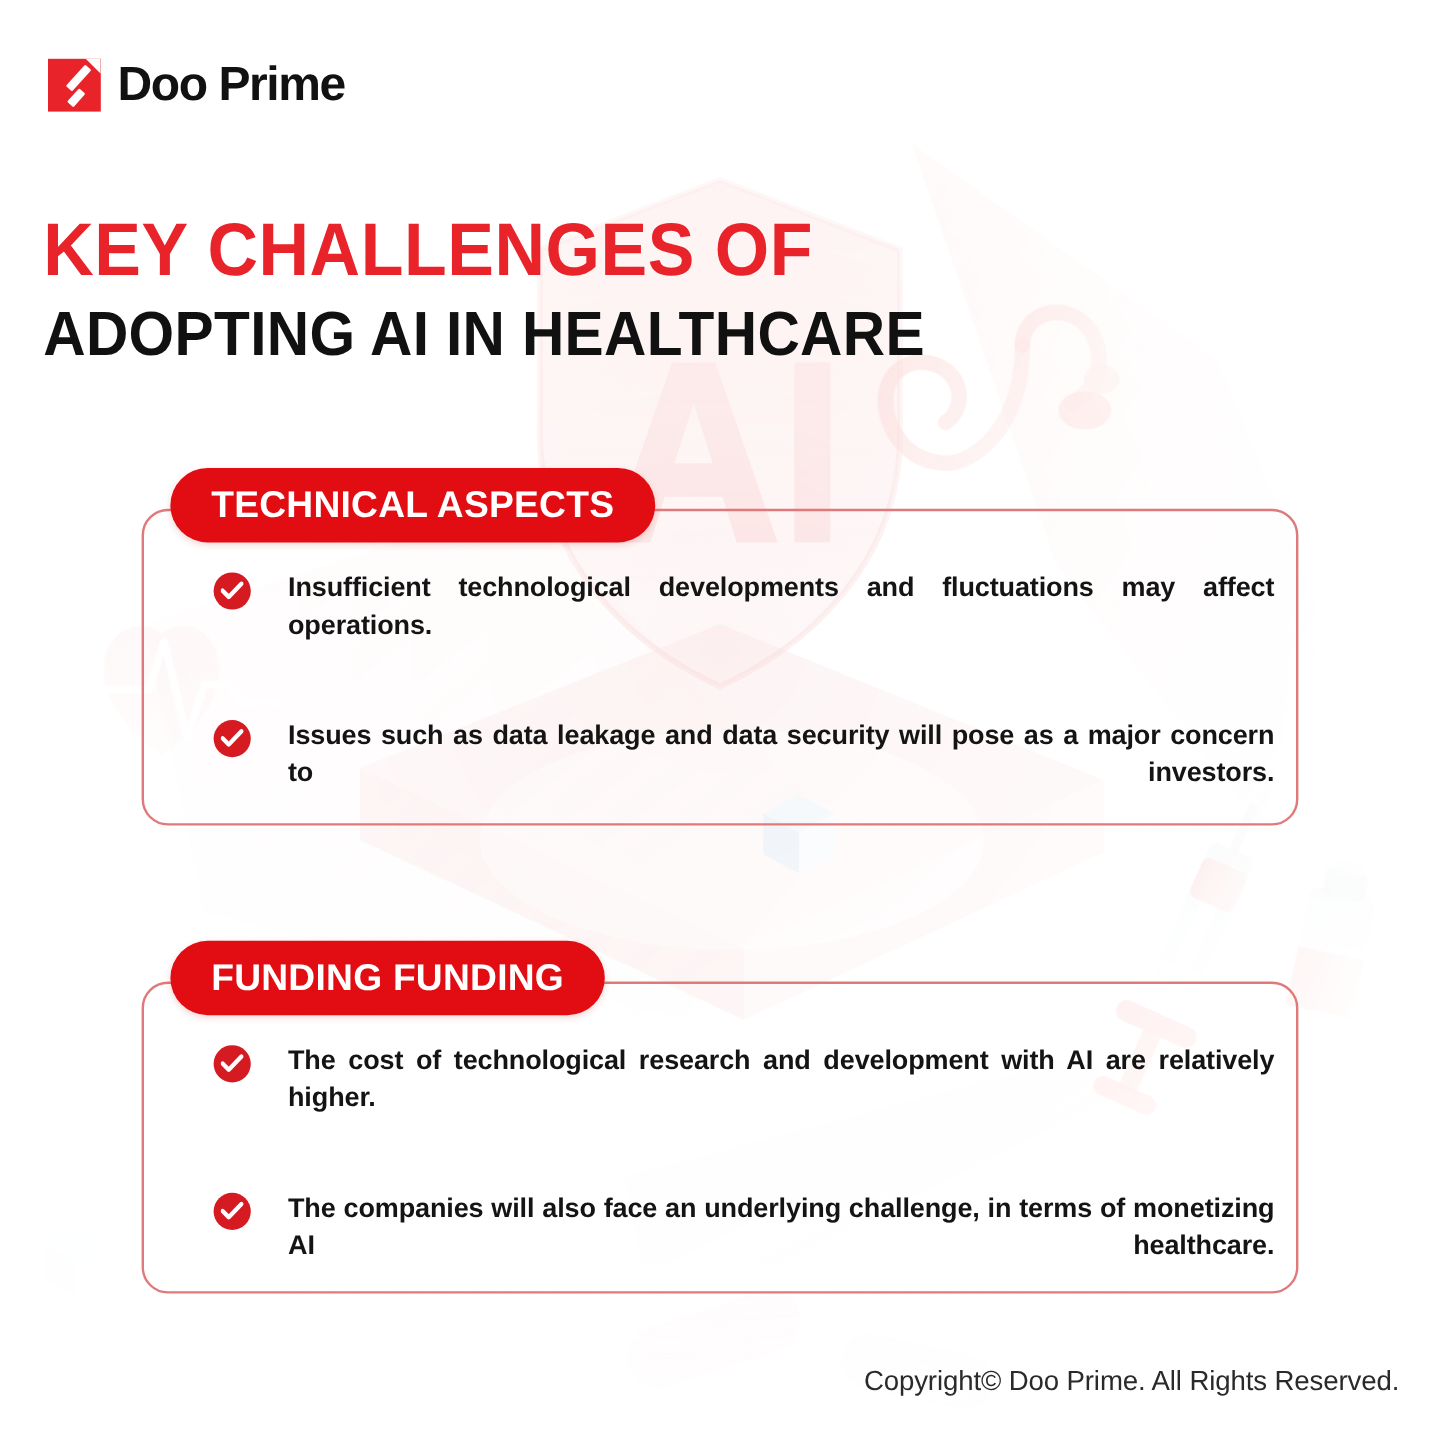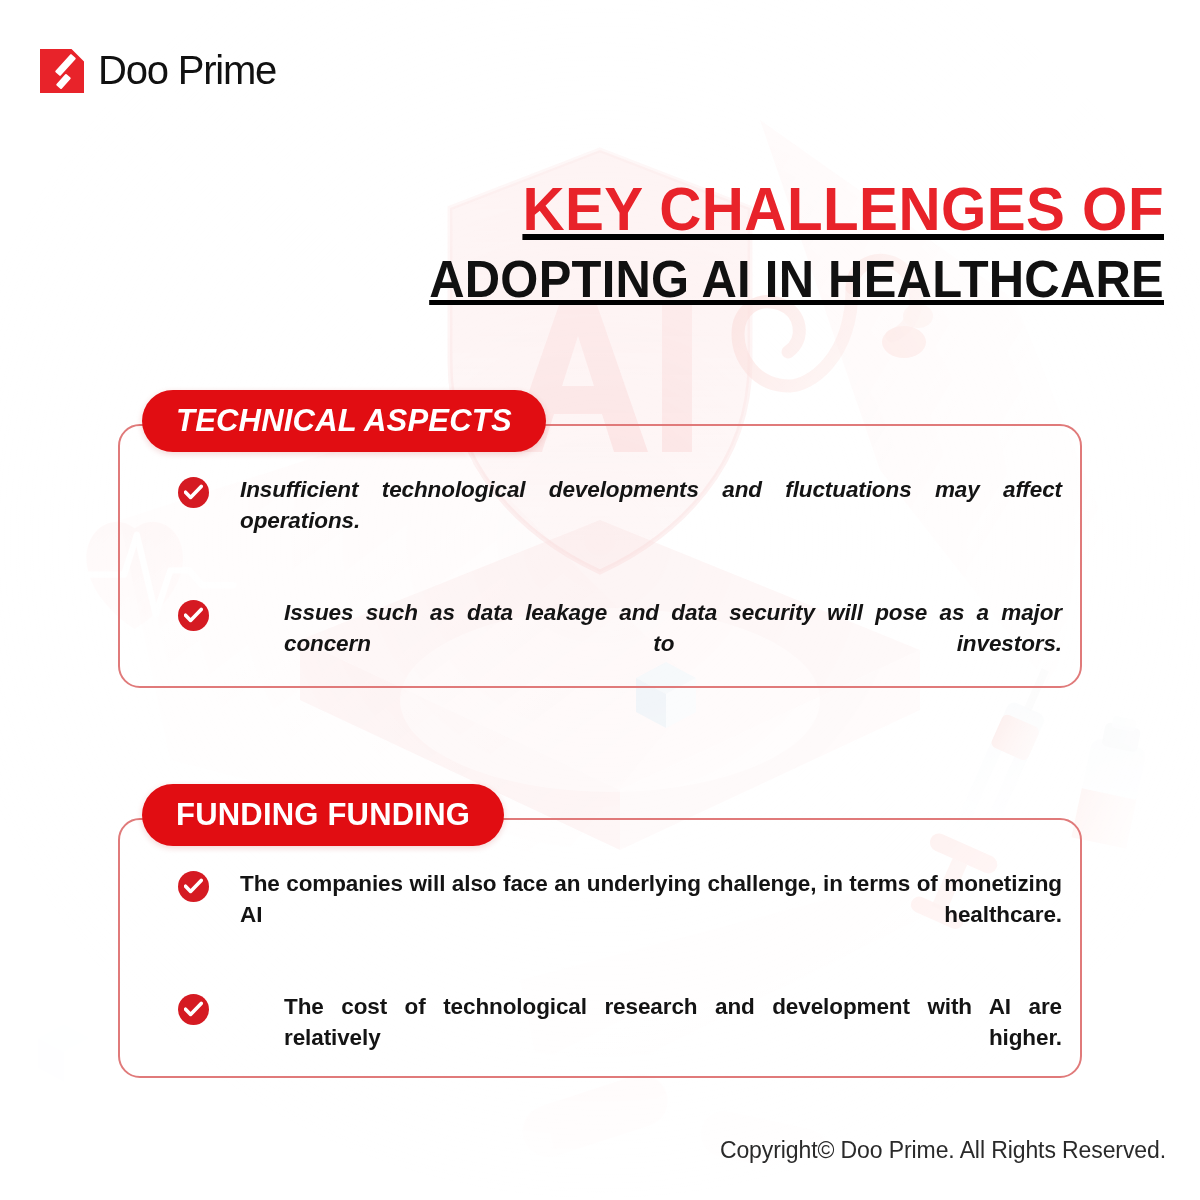--- a/index.html
+++ b/index.html
@@ -55,34 +55,33 @@
   }
   .logo-mark .notch {
     position:absolute;
     width:13px; height:13px;
     background:#ffffff;
     right:0; top:0;
     clip-path:polygon(100% 0, 100% 100%, 0 0);
   }
   .logo-text {
     font-size:40px;
-    font-weight:normal;
+    font-weight:bold;
     color:#111111;
     letter-spacing:-1.2px;
     white-space:nowrap;
     position:relative;
     text-align:right;
   }
 
   
   .headline {
     position:absolute;
     left:0; right:0; top:176px;
-    text-align:right;
-    text-decoration:underline;
+    text-align:left;
   }
   .headline .line1 {
     font-size:62px;
     font-weight:bold;
     color:#e8232a;
     letter-spacing:0.5px;
     line-height:66px;
     transform:scaleX(0.94);
     white-space:nowrap;
   }
@@ -99,21 +98,21 @@
 
   
   .card {
     position:absolute;
     left:118px;
     width:964px;
     border:2.5px solid #e07a7a;
     border-radius:22px;
     background:transparent;
   }
-  #card-technical { top:424px; height:264px;font-style:italic; }
+  #card-technical { top:424px; height:264px; }
   #card-funding   { top:818px; height:260px; }
 
   .badge {
     position:absolute;
     left:22px;
     top:-36px;
     height:62px;
     display:flex;
     align-items:center;
     padding:0 34px;
@@ -134,21 +133,21 @@
     left:58px;
     right:18px;
     top:48px;
   }
   .bullet {
     display:flex;
     align-items:flex-start;
     margin-bottom:30px;
     justify-content:center;
   }
-  .bullet:last-child { margin-bottom:0;gap:44px; }
+  .bullet:last-child { margin-bottom:0; }
 
   .check-icon {
     flex:none;
     width:31px; height:31px;
     border-radius:50%;
     background:#d51a22;
     position:relative;
     margin-top:3px;
   }
   .check-icon svg {
@@ -336,28 +335,28 @@
     <div class="badge">
       <span class="badge-label">FUNDING FUNDING</span>
     </div>
     <div class="bullets">
       <div class="bullet">
         <span class="check-icon">
           <svg viewBox="0 0 19 16" xmlns="http://www.w3.org/2000/svg">
             <path d="M1.5 8.2 L6.6 13.4 L17.2 2.4" fill="none" stroke="#ffffff" stroke-width="3.6" stroke-linecap="round" stroke-linejoin="round"></path>
           </svg>
         </span>
-        <span class="bullet-text">The companies will also face an underlying challenge, in terms of monetizing AI healthcare.</span>
+        <span class="bullet-text">The cost of technological research and development with AI are relatively higher.</span>
       </div>
       <div class="bullet">
         <span class="check-icon">
           <svg viewBox="0 0 19 16" xmlns="http://www.w3.org/2000/svg">
             <path d="M1.5 8.2 L6.6 13.4 L17.2 2.4" fill="none" stroke="#ffffff" stroke-width="3.6" stroke-linecap="round" stroke-linejoin="round"></path>
           </svg>
         </span>
-        <span class="bullet-text">The cost of technological research and development with AI are relatively higher.</span>
+        <span class="bullet-text">The companies will also face an underlying challenge, in terms of monetizing AI healthcare.</span>
       </div>
     </div>
   </div>
 
   <div class="footer">Copyright© Doo Prime. All Rights Reserved.</div>
 
 </div>
 
 </body></html>

